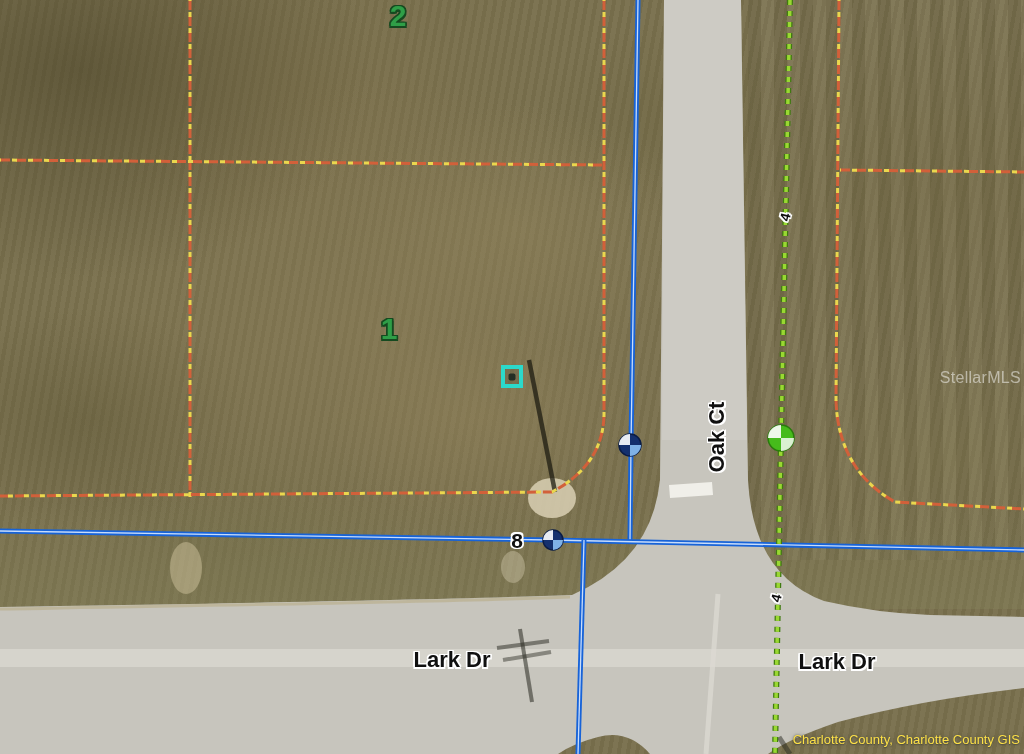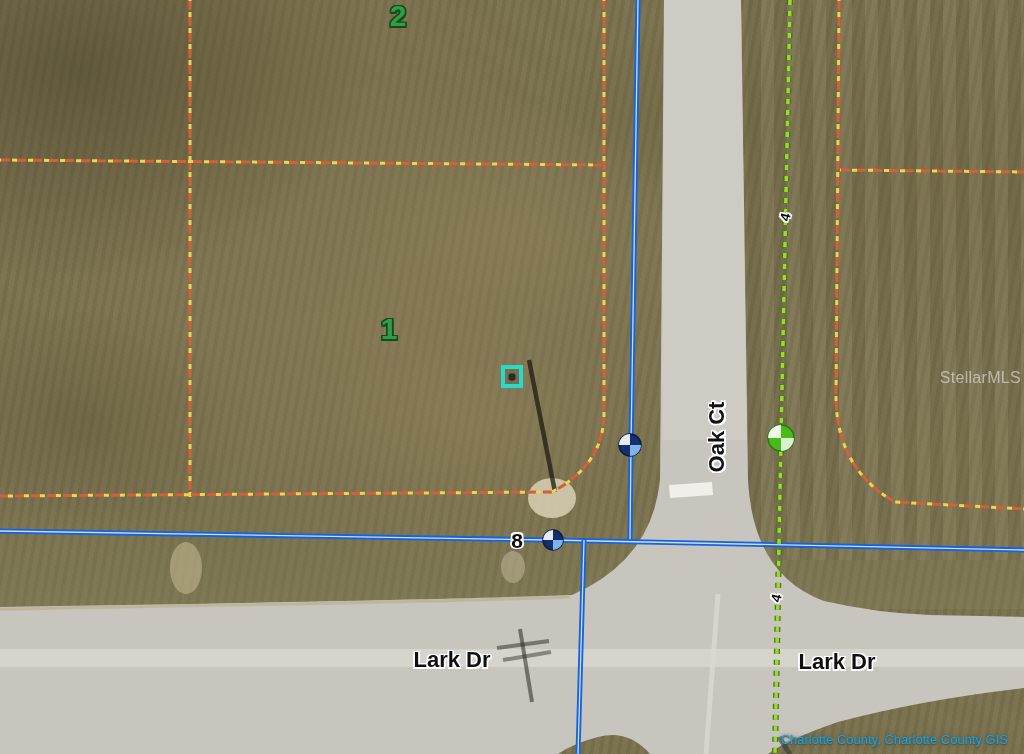--- a/index.html
+++ b/index.html
@@ -50,21 +50,21 @@
       -1.5px 0 0 #164a20, 1.5px 0 0 #164a20, 0 -1.5px 0 #164a20, 0 1.5px 0 #164a20;
   }
   .street{font-size:22px;}
   .lot8{font-size:21px;}
   .r4{font-size:14px;}
   .watermark{
     position:absolute;right:3px;top:369px;
     font-size:16px;letter-spacing:.3px;color:rgba(255,255,255,.5);
   }
   .attribution{
-    position:absolute;right:16px;top:732px;font-size:13px;color:#0ea5e9;
+    position:absolute;right:4px;top:732px;font-size:13px;color:#fde047;
     text-shadow:0 0 2px rgba(90,90,75,.95), 0 0 4px rgba(90,90,75,.55), 0 1px 1px rgba(70,70,60,.8);
   }
   
   .property-marker{
     position:absolute;left:501px;top:365px;width:14px;height:15px;
     border:4px solid #2bd9cb;background:rgba(40,50,38,.15);
   }
   .pm-dot{
     position:absolute;left:50%;top:50%;width:7px;height:7px;
     transform:translate(-50%,-50%);background:#242e24;border-radius:2px;

